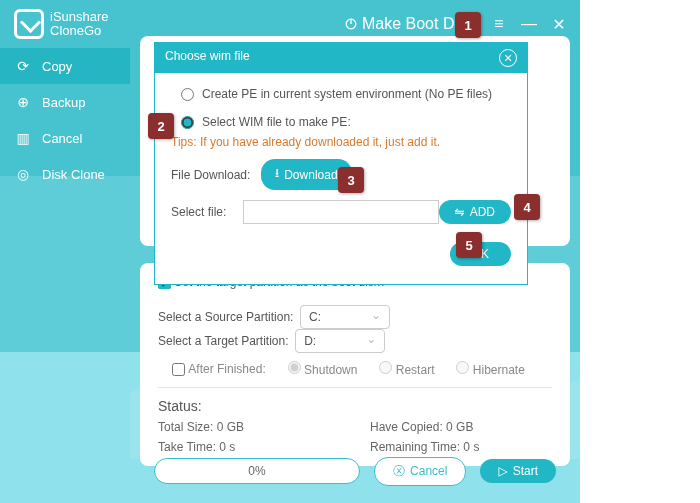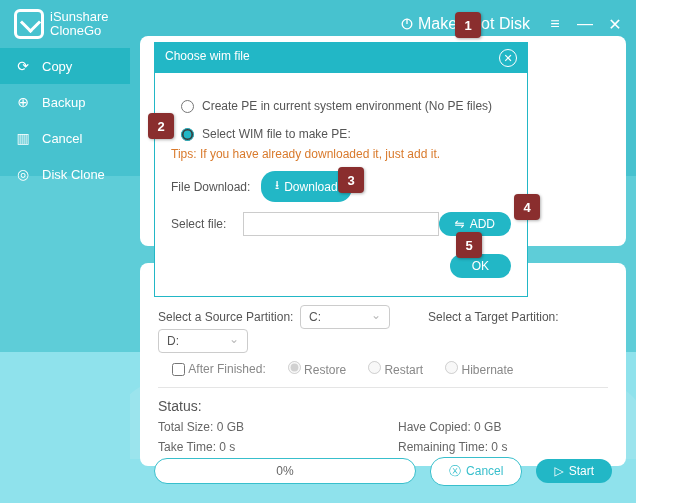--- a/index.html
+++ b/index.html
@@ -1,17 +1,17 @@
 <!DOCTYPE html>
 <html><head>
 <meta charset="utf-8">
 <style>
   *{box-sizing:border-box;margin:0;padding:0;font-family:Arial,Helvetica,sans-serif}
   body{background:#fff}
-  #app{width:636px;height:503px;position:relative;overflow:hidden;background:linear-gradient(#47c2cf 0 35%, #5ecdd8 35% 70%, #8fe2ec 70% 100%)}
+  #app{width:580px;height:503px;position:relative;overflow:hidden;background:linear-gradient(#47c2cf 0 35%, #5ecdd8 35% 70%, #8fe2ec 70% 100%)}
   
   .header{height:48px;display:flex;align-items:center;padding:0 6px;color:#fff}
   .logo{display:flex;align-items:center;font-size:13px;line-height:1.1;margin-left:8px}
   .logo-icon{width:30px;height:30px;border:3px solid #fff;border-radius:6px;position:relative;margin-right:6px}
   .logo-icon::after{content:"";position:absolute;width:12px;height:12px;border:3px solid #fff;border-top:none;border-left:none;transform:rotate(45deg);top:3px;left:6px}
   .spacer{flex:1}
   .hbtn{color:#fff;font-size:16px;padding:6px 10px;cursor:pointer;display:flex;align-items:center;border-radius:4px}
   .hicon{width:14px;height:14px;margin-right:4px;display:inline-block}
   .win-btn{width:30px;text-align:center;font-size:16px;cursor:pointer}
   
@@ -40,21 +40,21 @@
   .radio-g label{margin:0 8px 0 14px;font-size:12px;color:#888}
   .radio-g input{accent-color:#999}
   .hr{border:none;border-top:1px solid #e5e5e5;margin:10px 0}
   .status-grid{display:grid;grid-template-columns:1fr 1fr;gap:6px 30px;font-size:12px;color:#666;margin-top:4px}
   .status-title{font-size:14px;margin-bottom:6px;color:#555}
   
   .dialog{position:absolute;left:154px;top:42px;width:374px;background:#fff;border:1px solid #22b7c6;z-index:5}
   .dlg-head{background:#22b7c6;color:#fff;font-size:12px;padding:6px 10px;display:flex;align-items:flex-start}
   .dlg-close{margin-left:auto;width:18px;height:18px;border:1.5px solid #fff;border-radius:50%;display:flex;align-items:center;justify-content:center;font-size:11px;cursor:pointer}
   .dlg-body{padding:14px 16px 18px;font-size:12px;color:#555}
-  .opt{display:flex;align-items:center;margin:12px 0 14px 10px}
+  .opt{display:flex;align-items:center;margin:0 0 14px 10px}
   .opt input{accent-color:#22b7c6;margin-right:8px}
   .tips{color:#d97a2c;margin:4px 0 10px}
   .dl-btn,.add-btn,.ok-btn{background:#22b7c6;color:#fff;border-radius:14px;padding:5px 14px;font-size:12px;display:inline-flex;align-items:center;cursor:pointer}
   .ok-btn{padding:5px 22px}
   .add-btn{padding:5px 16px}
   .txtin{border:1px solid #ccc;height:24px;width:200px;padding:0 6px;font-size:12px;margin-left:8px}
   .dlg-row{display:flex;align-items:center;margin:10px 0}
   
   .callout{position:absolute;width:26px;height:26px;background:#8a2e2e;color:#fff;border-radius:4px;display:flex;align-items:center;justify-content:center;font-size:13px;font-weight:bold;z-index:10;box-shadow:1px 1px 3px rgba(0,0,0,.3)}
   
@@ -147,21 +147,21 @@
         <span class="sel">C:</span>
         <span style="width:38px"></span>
         <span>Select a Target Partition:</span>&nbsp;&nbsp;
         <span class="sel">D:</span>
       </div>
       <div class="row radio-g" style="color:#888">
         <label class="chk unchecked">
           <input type="checkbox" style="">
           &nbsp;<span>After Finished:</span>
         </label>
-        <label><input type="radio" checked="" disabled="" style=""> <span>Restore</span></label>
+        <label><input type="radio" checked="" disabled="" style=""> <span>Shutdown</span></label>
         <label><input type="radio" disabled="" style=""> <span>Restart</span></label>
         <label><input type="radio" disabled="" style=""> <span>Hibernate</span></label>
       </div>
       <hr class="hr">
       <div class="status-title">Status:</div>
       <div class="status-grid">
         <div>Total Size: 0 GB</div>
         <div>Have Copied: 0 GB</div>
         <div>Take Time: 0 s</div>
         <div>Remaining Time: 0 s</div>

